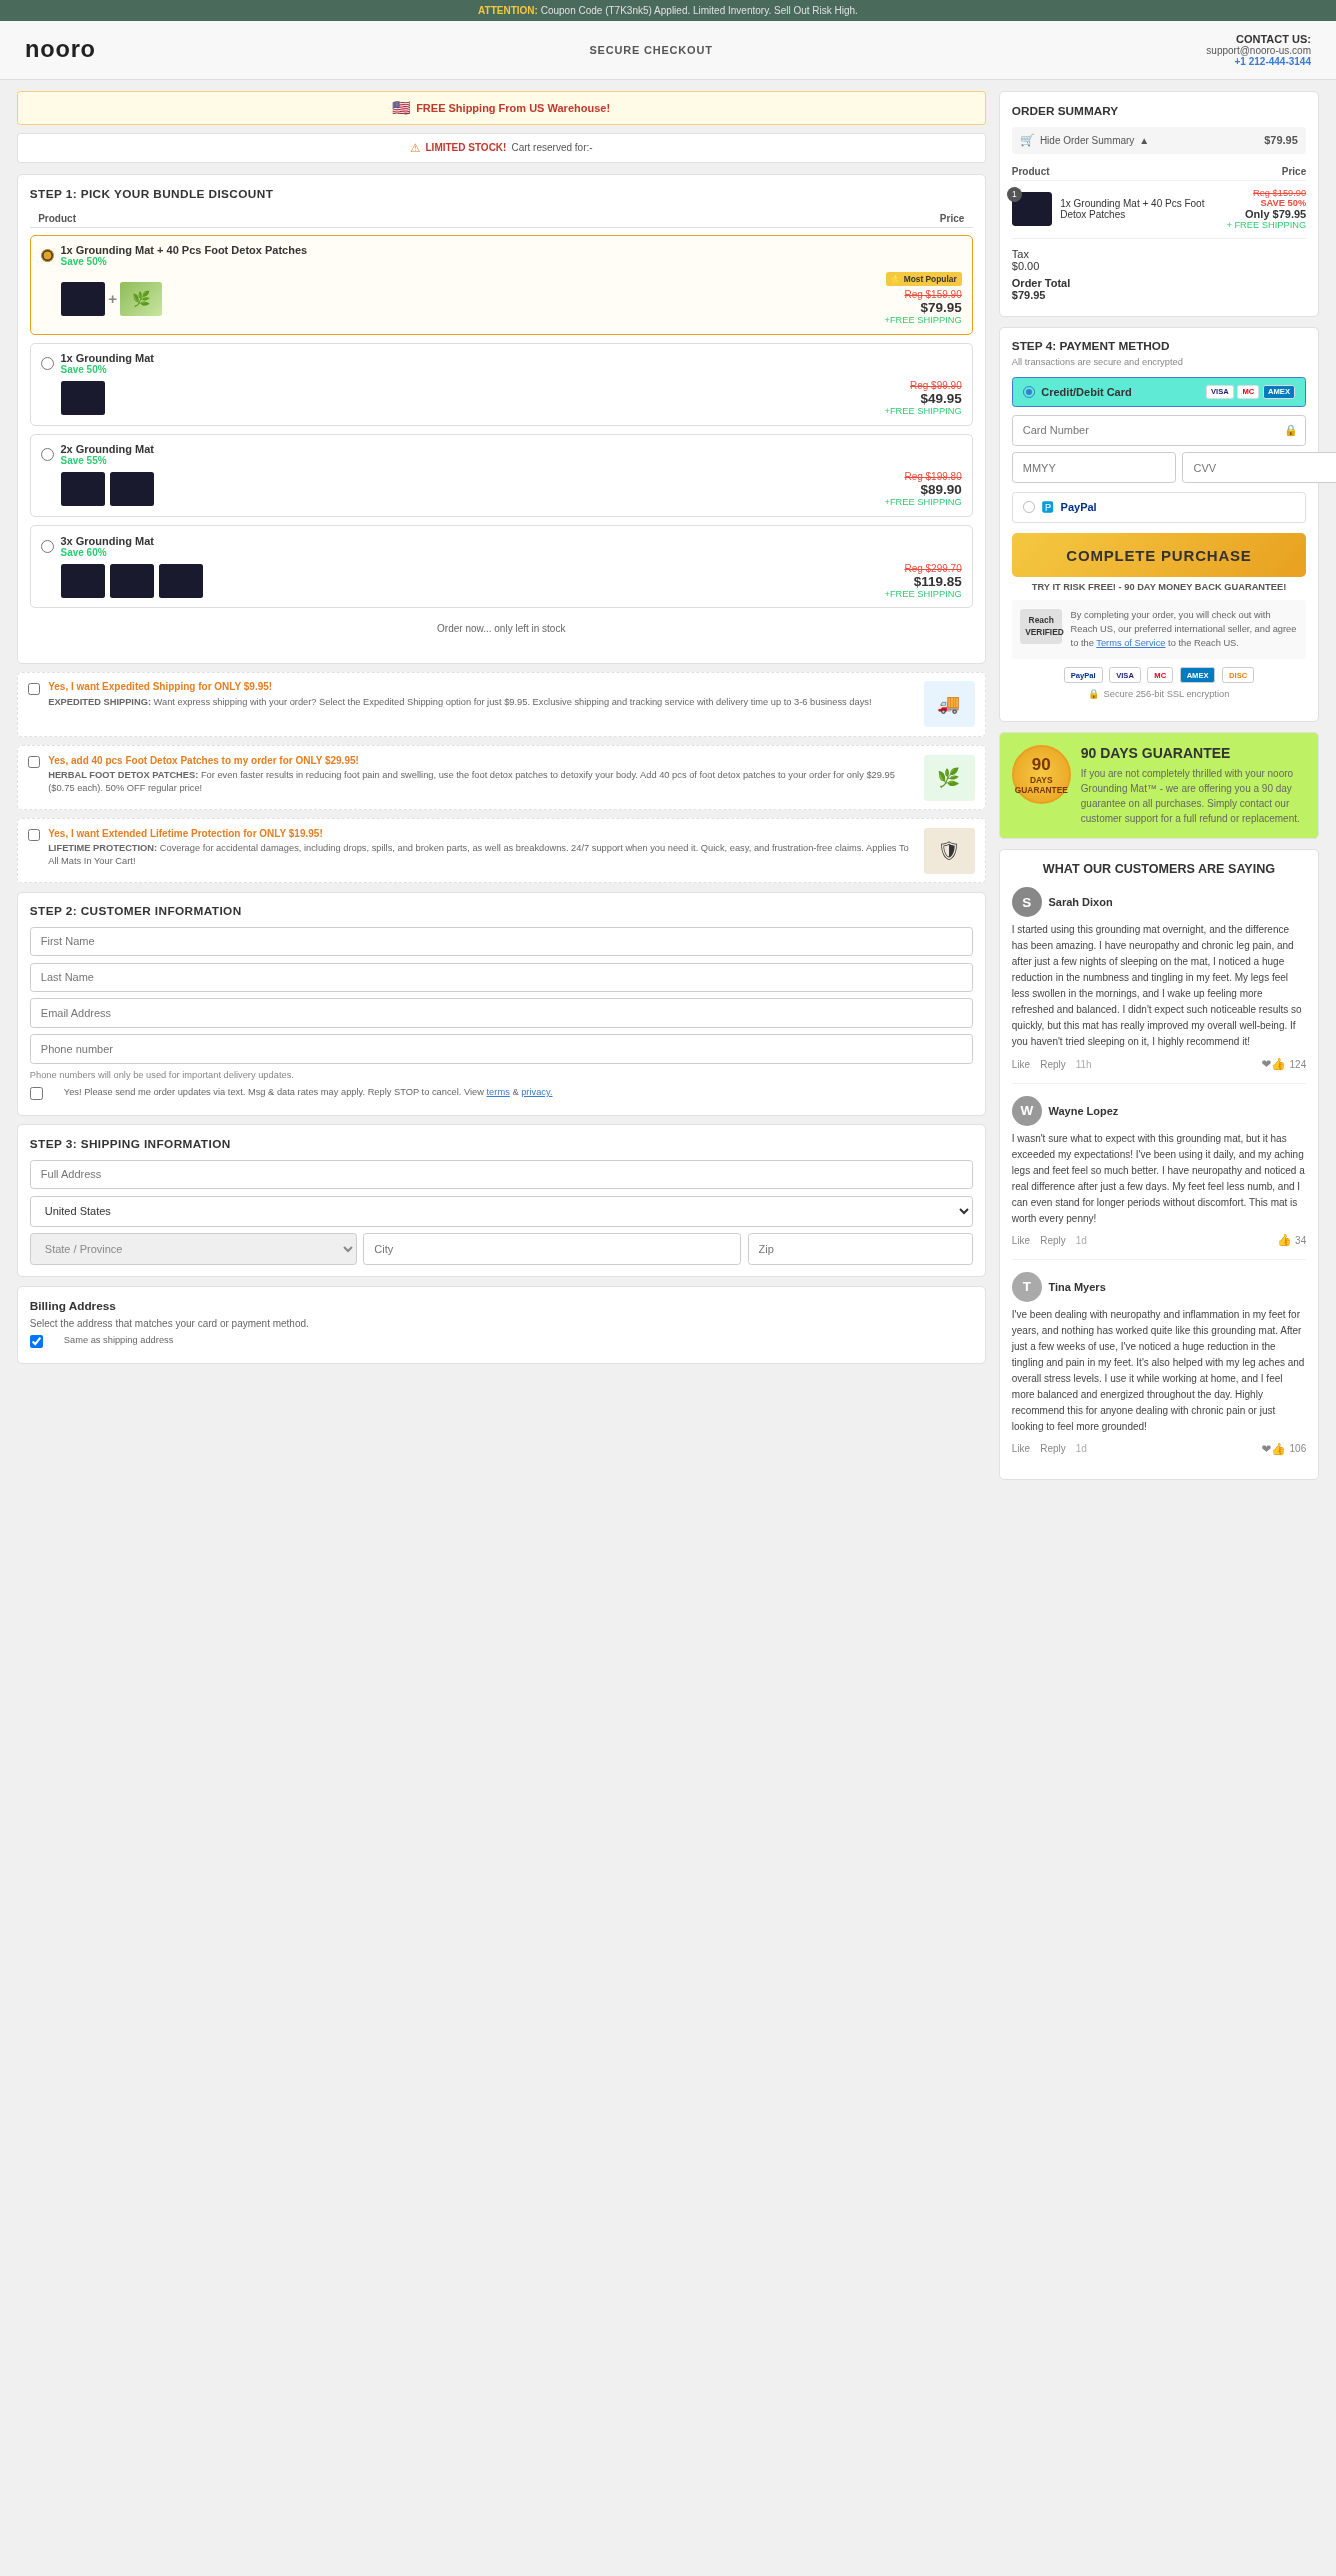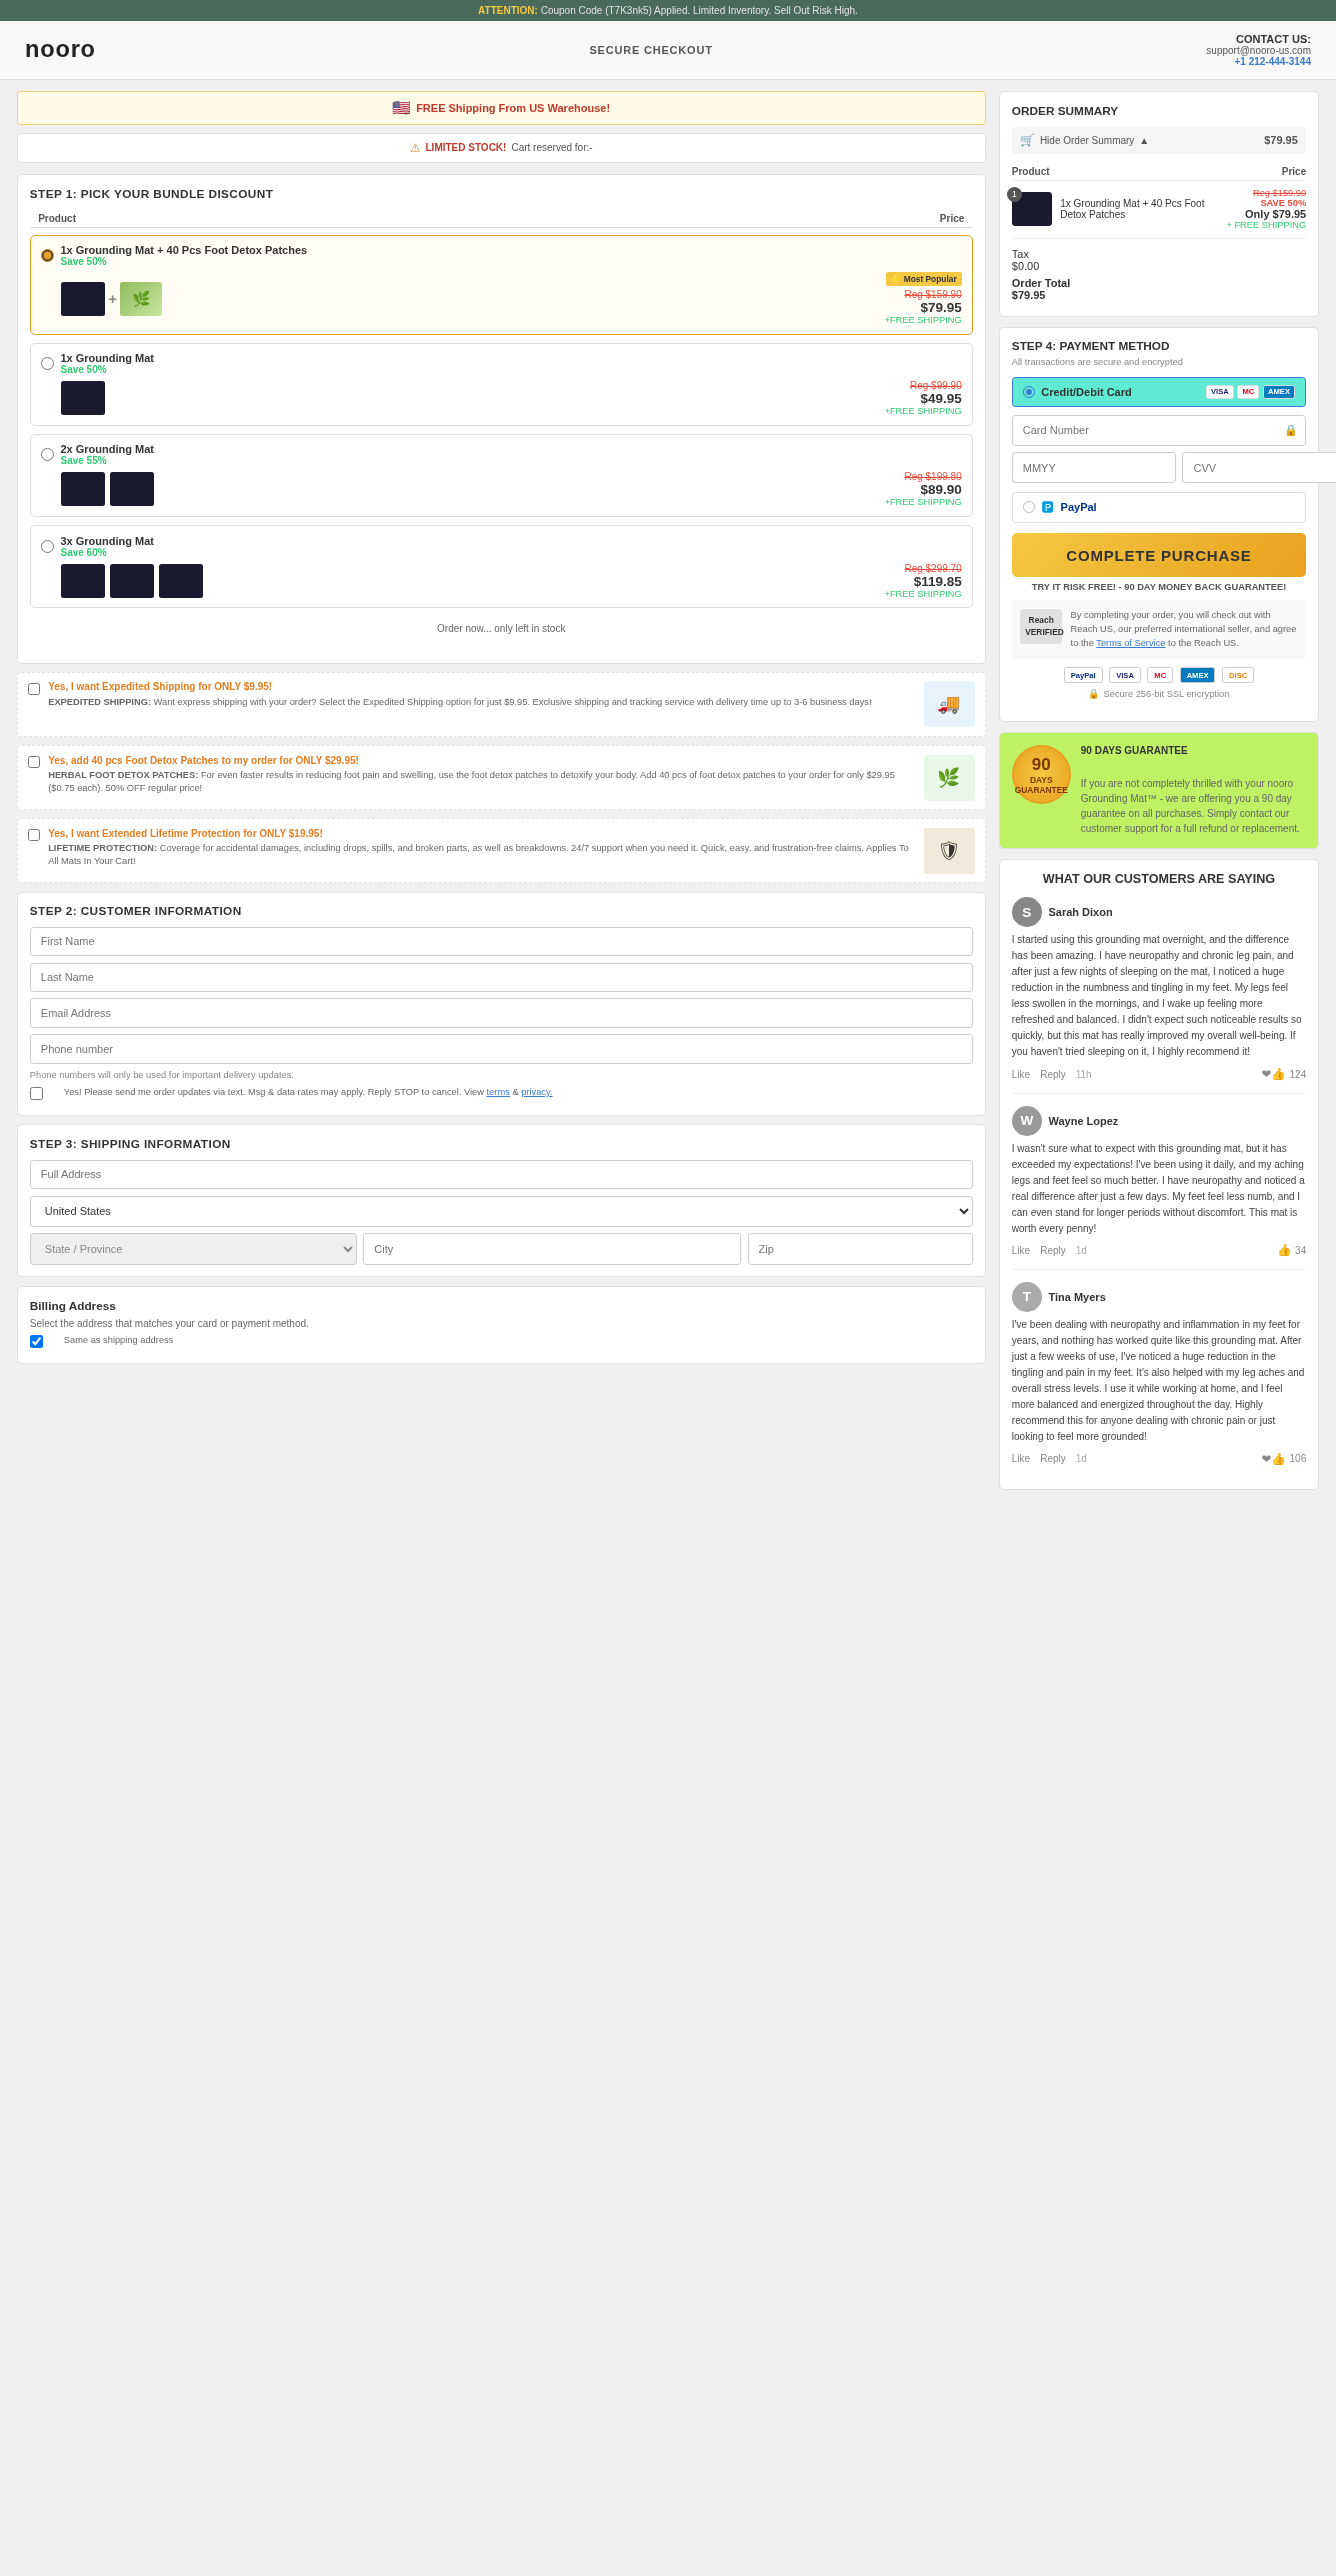--- a/index.html
+++ b/index.html
@@ -587,21 +587,21 @@
       align-items: center;
       justify-content: center;
       color: #7a3600;
       font-weight: bold;
       font-size: 8.4px;
       text-align: center;
       border: 2.5px solid #e8a020;
     }
     .guarantee-badge .days { font-size: 17px; font-weight: 900; }
     .guarantee-content { flex: 1; }
-    .guarantee-title { font-size: 10px; font-weight: bold; margin-bottom: 20px; }
+    .guarantee-title { font-size: 14px; font-weight: bold; margin-bottom: 5px; }
     .guarantee-desc { font-size: 10px; color: #666; line-height: 1.5; }
 
     
     .reviews-section {
       background: #fff;
       border: 0.8px solid #e0e0e0;
       border-radius: 5px;
       padding: 11.8px;
     }
     .reviews-title {

